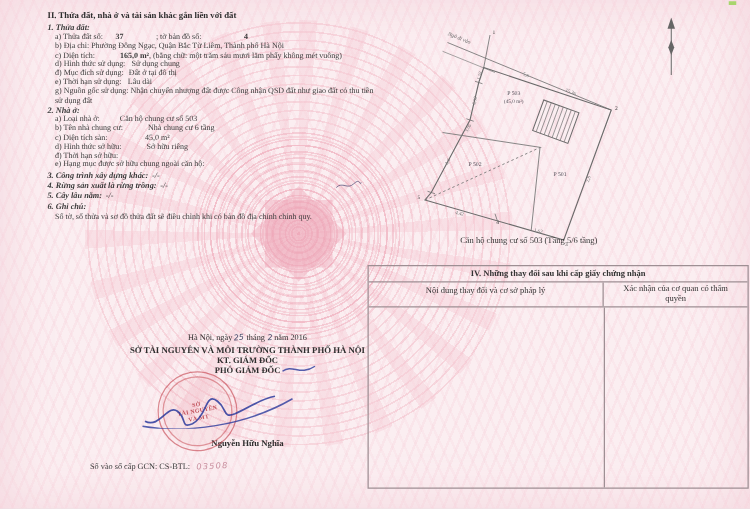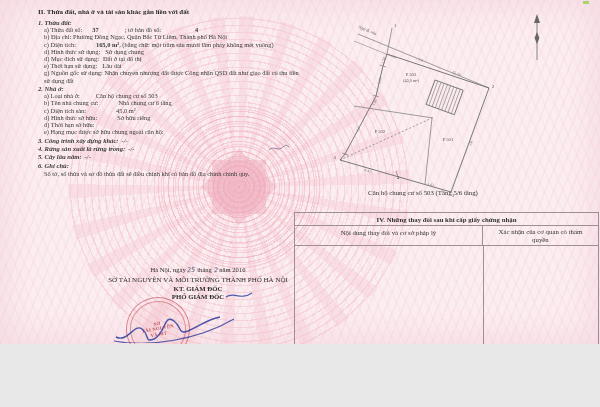--- a/index.html
+++ b/index.html
@@ -1,16 +1,16 @@
 <!DOCTYPE html>
 <html><head>
 <meta charset="utf-8">
 <style>
   html,body{margin:0;padding:0;background:#e8e8e8;}
-  .page{position:relative;width:600px;height:344px;background:#fbeef1;overflow:hidden;
+  .page{position:relative;width:600px;height:407px;background:#fbeef1;overflow:hidden;
         font-family:"Liberation Serif","DejaVu Serif",serif;color:#3a3a3a;
         box-shadow:inset 0 0 40px rgba(233,170,185,.35);}
   .texture{position:absolute;inset:0;z-index:0;
         background:
           repeating-linear-gradient(112deg, rgba(247,208,218,.30) 0 2px, rgba(255,255,255,0) 2px 8px),
           repeating-linear-gradient(66deg, rgba(247,208,218,.22) 0 2px, rgba(255,255,255,0) 2px 9px);}
   .emblem{position:absolute;left:68px;top:16px;width:342px;height:342px;border-radius:50%;z-index:0;
         background:
           repeating-conic-gradient(rgba(245,201,211,.38) 0deg 5deg, rgba(255,255,255,0) 5deg 14deg),
           repeating-radial-gradient(circle at 50% 50%, rgba(241,178,192,.40) 0 1.3px, rgba(255,255,255,0) 1.3px 7px);}
@@ -44,21 +44,21 @@
   .t-col1{width:62%;border-right:1px solid #9e8f94;text-align:center;padding:3px 10px;box-sizing:border-box;}
   .t-col2{flex:1;text-align:center;padding:2px 14px;box-sizing:border-box;line-height:7.6px;}
   .t-body{flex:1;display:flex;}
   .t-b1{width:62%;border-right:1px solid #9e8f94;}
   .t-b2{flex:1;}
 
   
   .sig{position:absolute;left:58px;top:266px;width:280px;text-align:center;color:#2e2e2e;}
   .sig-date{font-size:6.6px;}
   .hand{font-family:"DejaVu Sans",sans-serif;font-style:italic;color:#4d5370;display:inline-block;transform:rotate(-5deg);font-size:6.4px;}
-  .sig-org{font-weight:normal;font-size:7px;margin-top:1.5px;}
+  .sig-org{font-weight:bold;font-size:7px;margin-top:1.5px;}
   .sig-kt{font-weight:bold;font-size:6.8px;margin-top:1.5px;}
   .sig-role{font-weight:bold;font-size:6.8px;margin-top:1px;}
   .sig-name{font-weight:bold;font-size:7px;margin-top:51px;}
   .seal{position:absolute;left:126px;top:297px;width:62px;height:62px;border-radius:50%;
         border:1.6px solid rgba(190,48,58,.55);transform:rotate(-10deg);
         display:flex;flex-direction:column;align-items:center;justify-content:center;
         background:radial-gradient(circle, rgba(235,150,160,.12) 0 60%, rgba(255,255,255,0) 70%);}
   .seal::before{content:"";position:absolute;inset:3px;border:1px solid rgba(190,48,58,.45);border-radius:50%;}
   .seal-line{font-size:4.6px;font-weight:bold;color:rgba(178,42,52,.8);line-height:5.4px;letter-spacing:.3px;}
   .autograph{position:absolute;left:112px;top:301px;}

